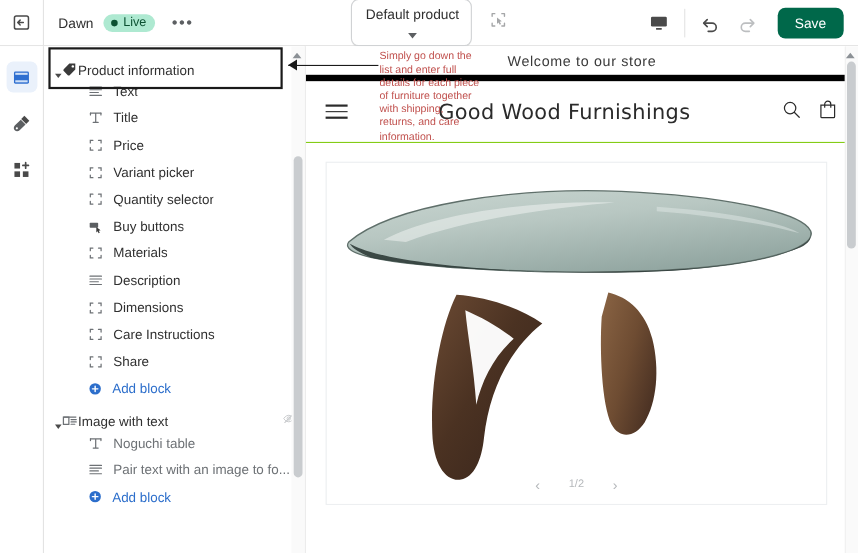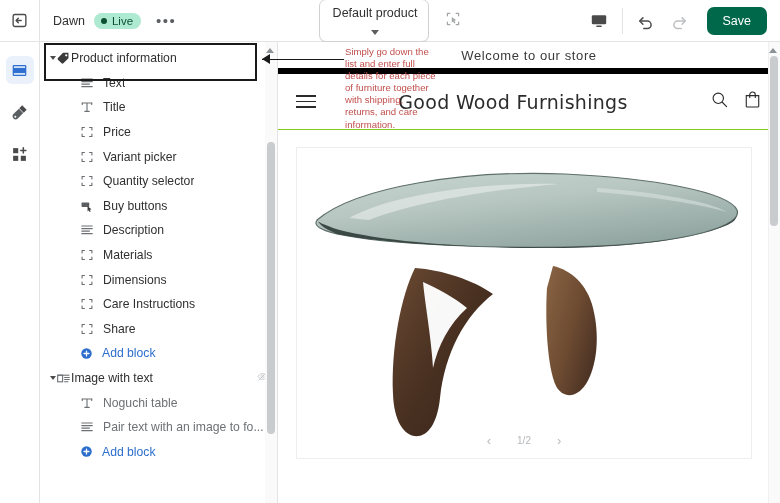--- a/index.html
+++ b/index.html
@@ -71,21 +71,21 @@
   
   .sidebar {
     position: absolute; top: 42px; left: 40px; width: 238px; height: 461px;
     background: #ffffff; border-right: 1px solid #e3e3e3; overflow: hidden;
   }
   .side-list { padding-top: 4px; }
   .side-row {
     display: flex; align-items: center; height: 24.6px; cursor: pointer; position: relative;
     font-size: 12.2px; color: #303030; padding-right: 8px;
   }
-  .side-row.section { padding-left: 10px; gap: 0; }
+  .side-row.section { padding-left: 10px; gap: 0; align-items: flex-end; }
   .side-row.block { padding-left: 40px; gap: 9px; }
   .side-row .lbl { white-space: nowrap; overflow: hidden; text-overflow: ellipsis; }
   .side-row.dim .lbl { color: #6d7175; }
   .caret-sm { width: 0; height: 0; border-left: 3.6px solid transparent; border-right: 3.6px solid transparent;
               border-top: 4.6px solid #4a4a4a; flex: none; }
   .addblock { color: #2c6ecb; }
   .addblock .lbl { color: #2c6ecb; }
   .eye-off { margin-left: auto; opacity: .5; }
   .sec-icon { flex: none; display: flex; align-items: center; }
 
@@ -301,32 +301,32 @@
             <svg width="14" height="14" viewBox="0 0 20 20">
               <rect x="2.2" y="5" width="11" height="6.4" rx="1" fill="#5c5f62"></rect>
               <path d="M10.8 10.4l5.6 4.4-2.4.5 1.3 2.6-1.5.8-1.3-2.6-1.7 1.7z" fill="#3a3a3a"></path>
             </svg>
           </span>
           <span class="lbl">Buy buttons</span>
         </div>
         <div class="side-row block">
           <span class="sec-icon">
             <svg width="14" height="14" viewBox="0 0 20 20">
+              <path d="M3 7V3.6h3.4M17 7V3.6h-3.4M3 13v3.4h3.4M17 13v3.4h-3.4" stroke="#6d7175" stroke-width="1.6" stroke-linecap="round" fill="none"></path>
+            </svg>
+          </span>
+          <span class="lbl">Materials</span>
+        </div>
+        <div class="side-row block">
+          <span class="sec-icon">
+            <svg width="14" height="14" viewBox="0 0 20 20">
               <path d="M2.5 4.4h15M2.5 8h15M2.5 11.6h11M2.5 15.2h15" stroke="#6d7175" stroke-width="1.5" stroke-linecap="round"></path>
             </svg>
           </span>
           <span class="lbl">Description</span>
-        </div>
-        <div class="side-row block">
-          <span class="sec-icon">
-            <svg width="14" height="14" viewBox="0 0 20 20">
-              <path d="M3 7V3.6h3.4M17 7V3.6h-3.4M3 13v3.4h3.4M17 13v3.4h-3.4" stroke="#6d7175" stroke-width="1.6" stroke-linecap="round" fill="none"></path>
-            </svg>
-          </span>
-          <span class="lbl">Materials</span>
         </div>
         <div class="side-row block">
           <span class="sec-icon">
             <svg width="14" height="14" viewBox="0 0 20 20">
               <path d="M3 7V3.6h3.4M17 7V3.6h-3.4M3 13v3.4h3.4M17 13v3.4h-3.4" stroke="#6d7175" stroke-width="1.6" stroke-linecap="round" fill="none"></path>
             </svg>
           </span>
           <span class="lbl">Dimensions</span>
         </div>
         <div class="side-row block">

